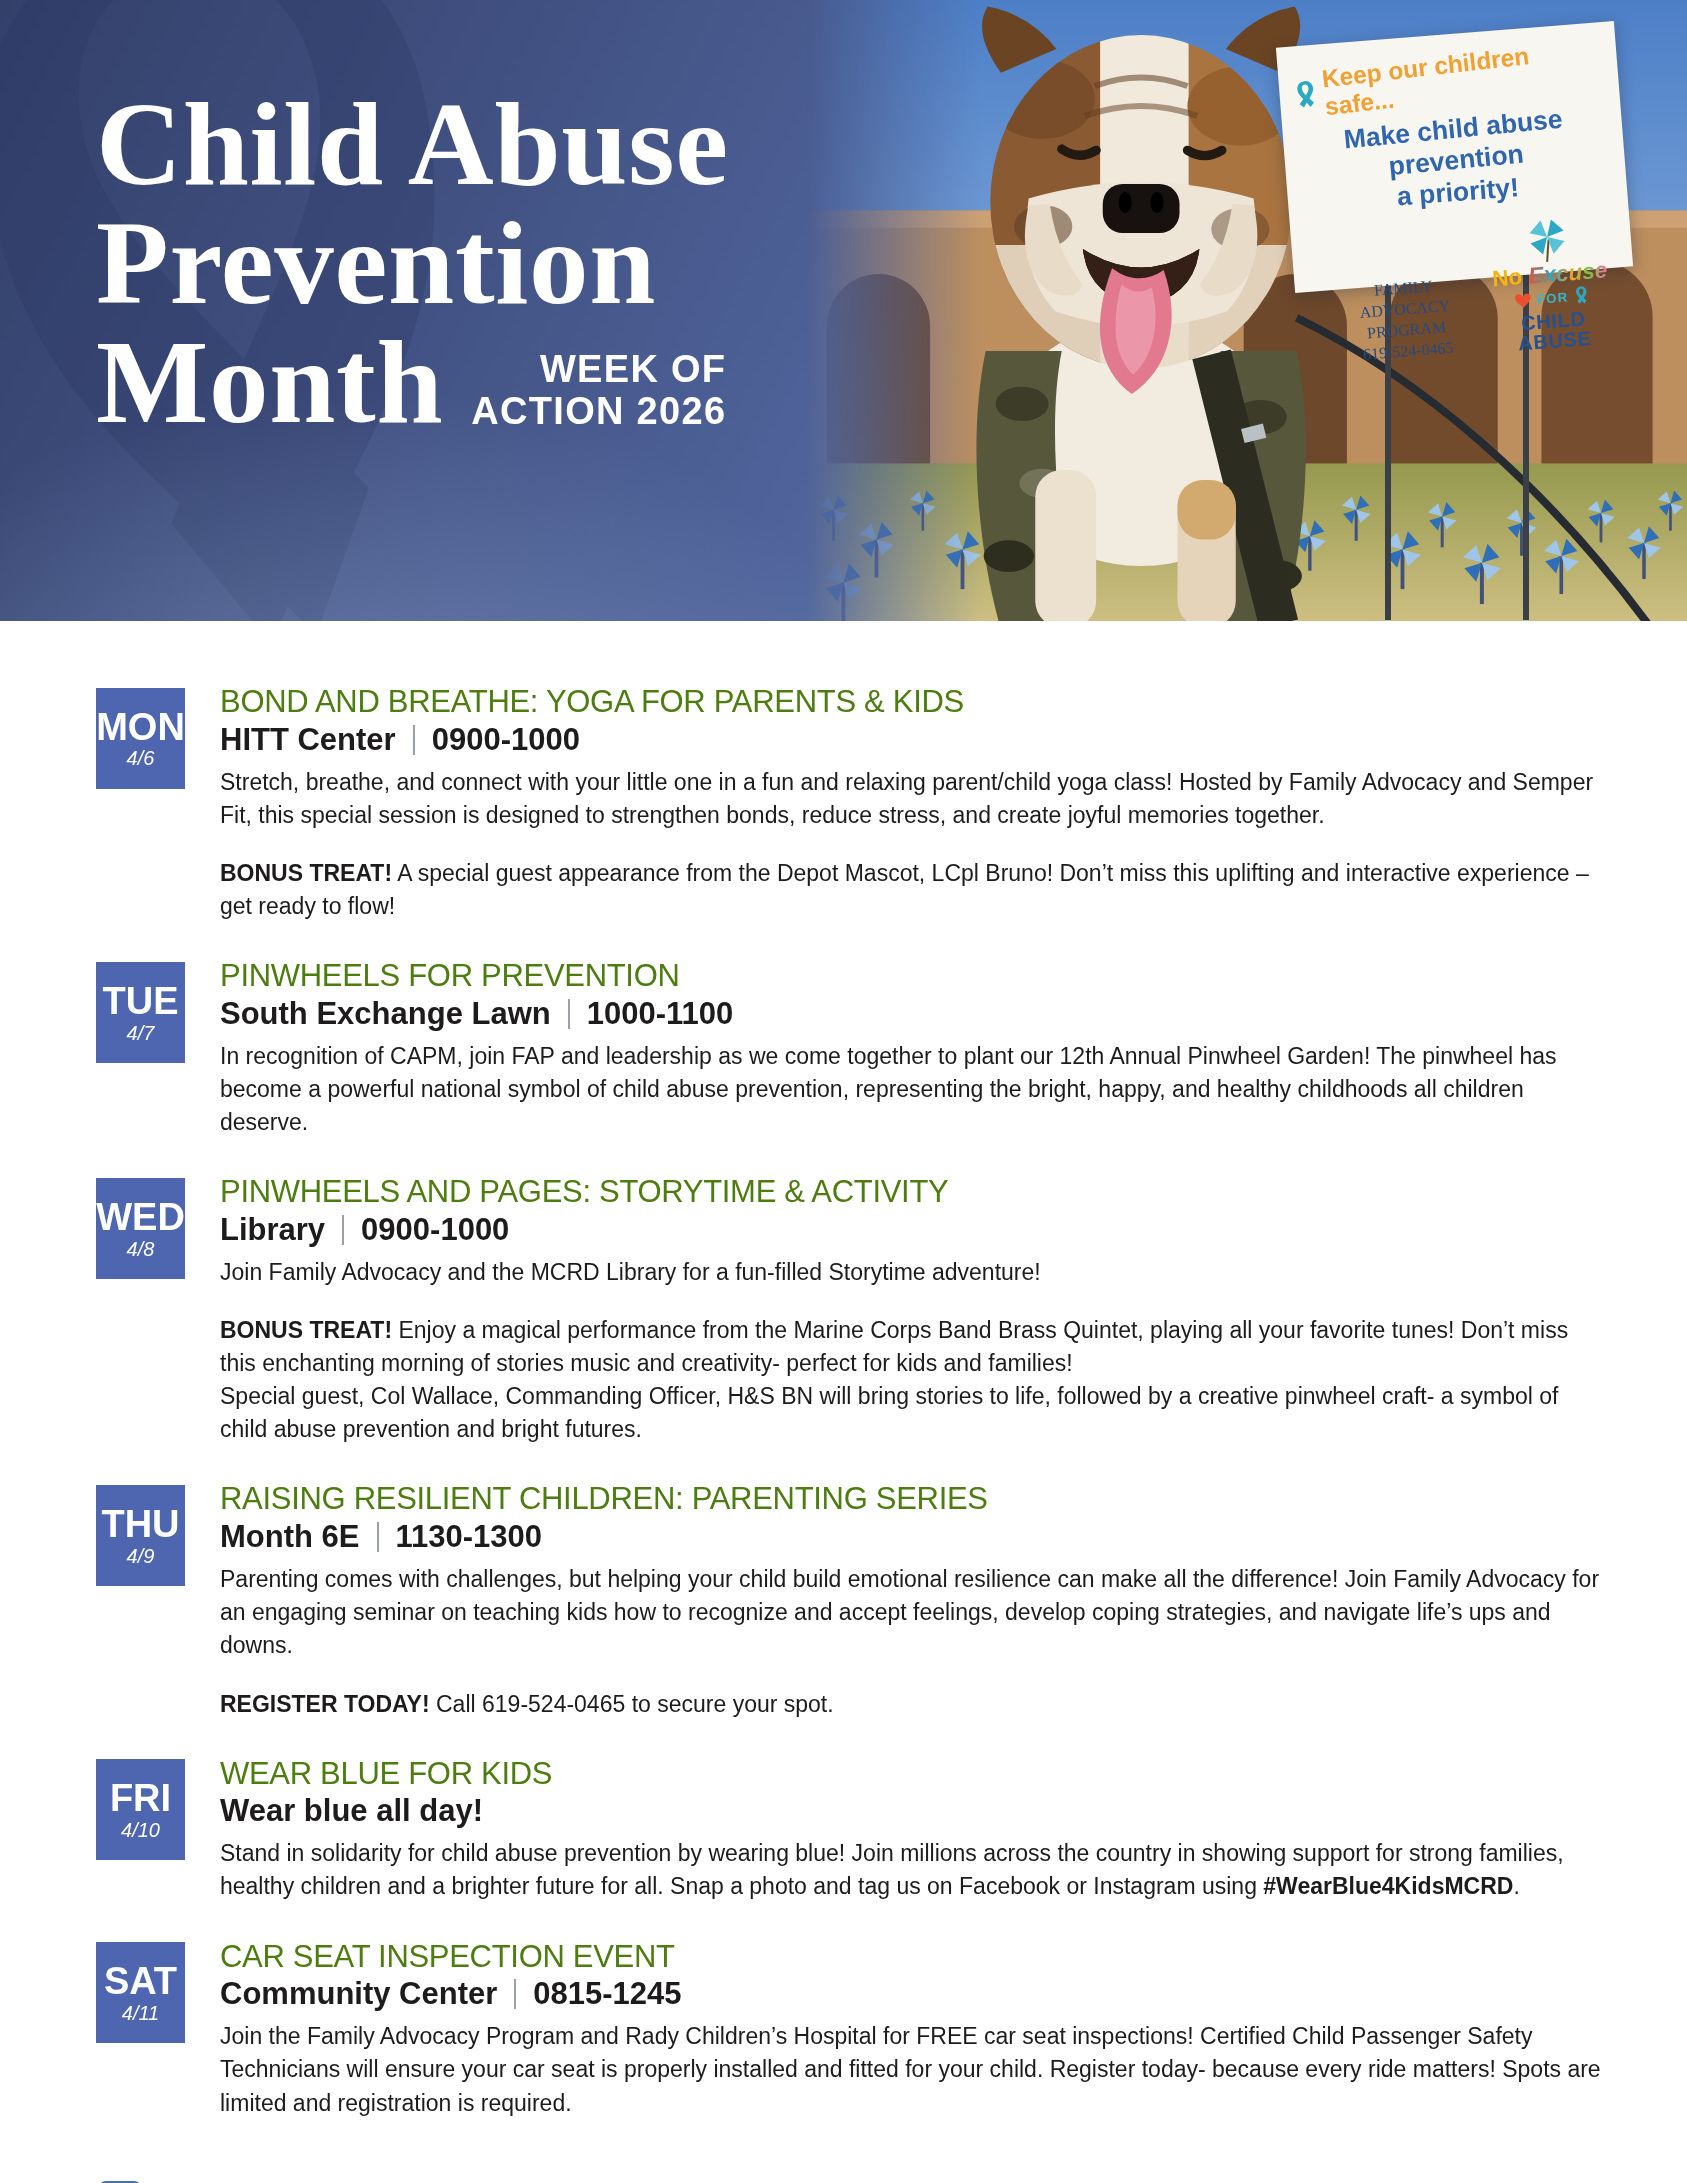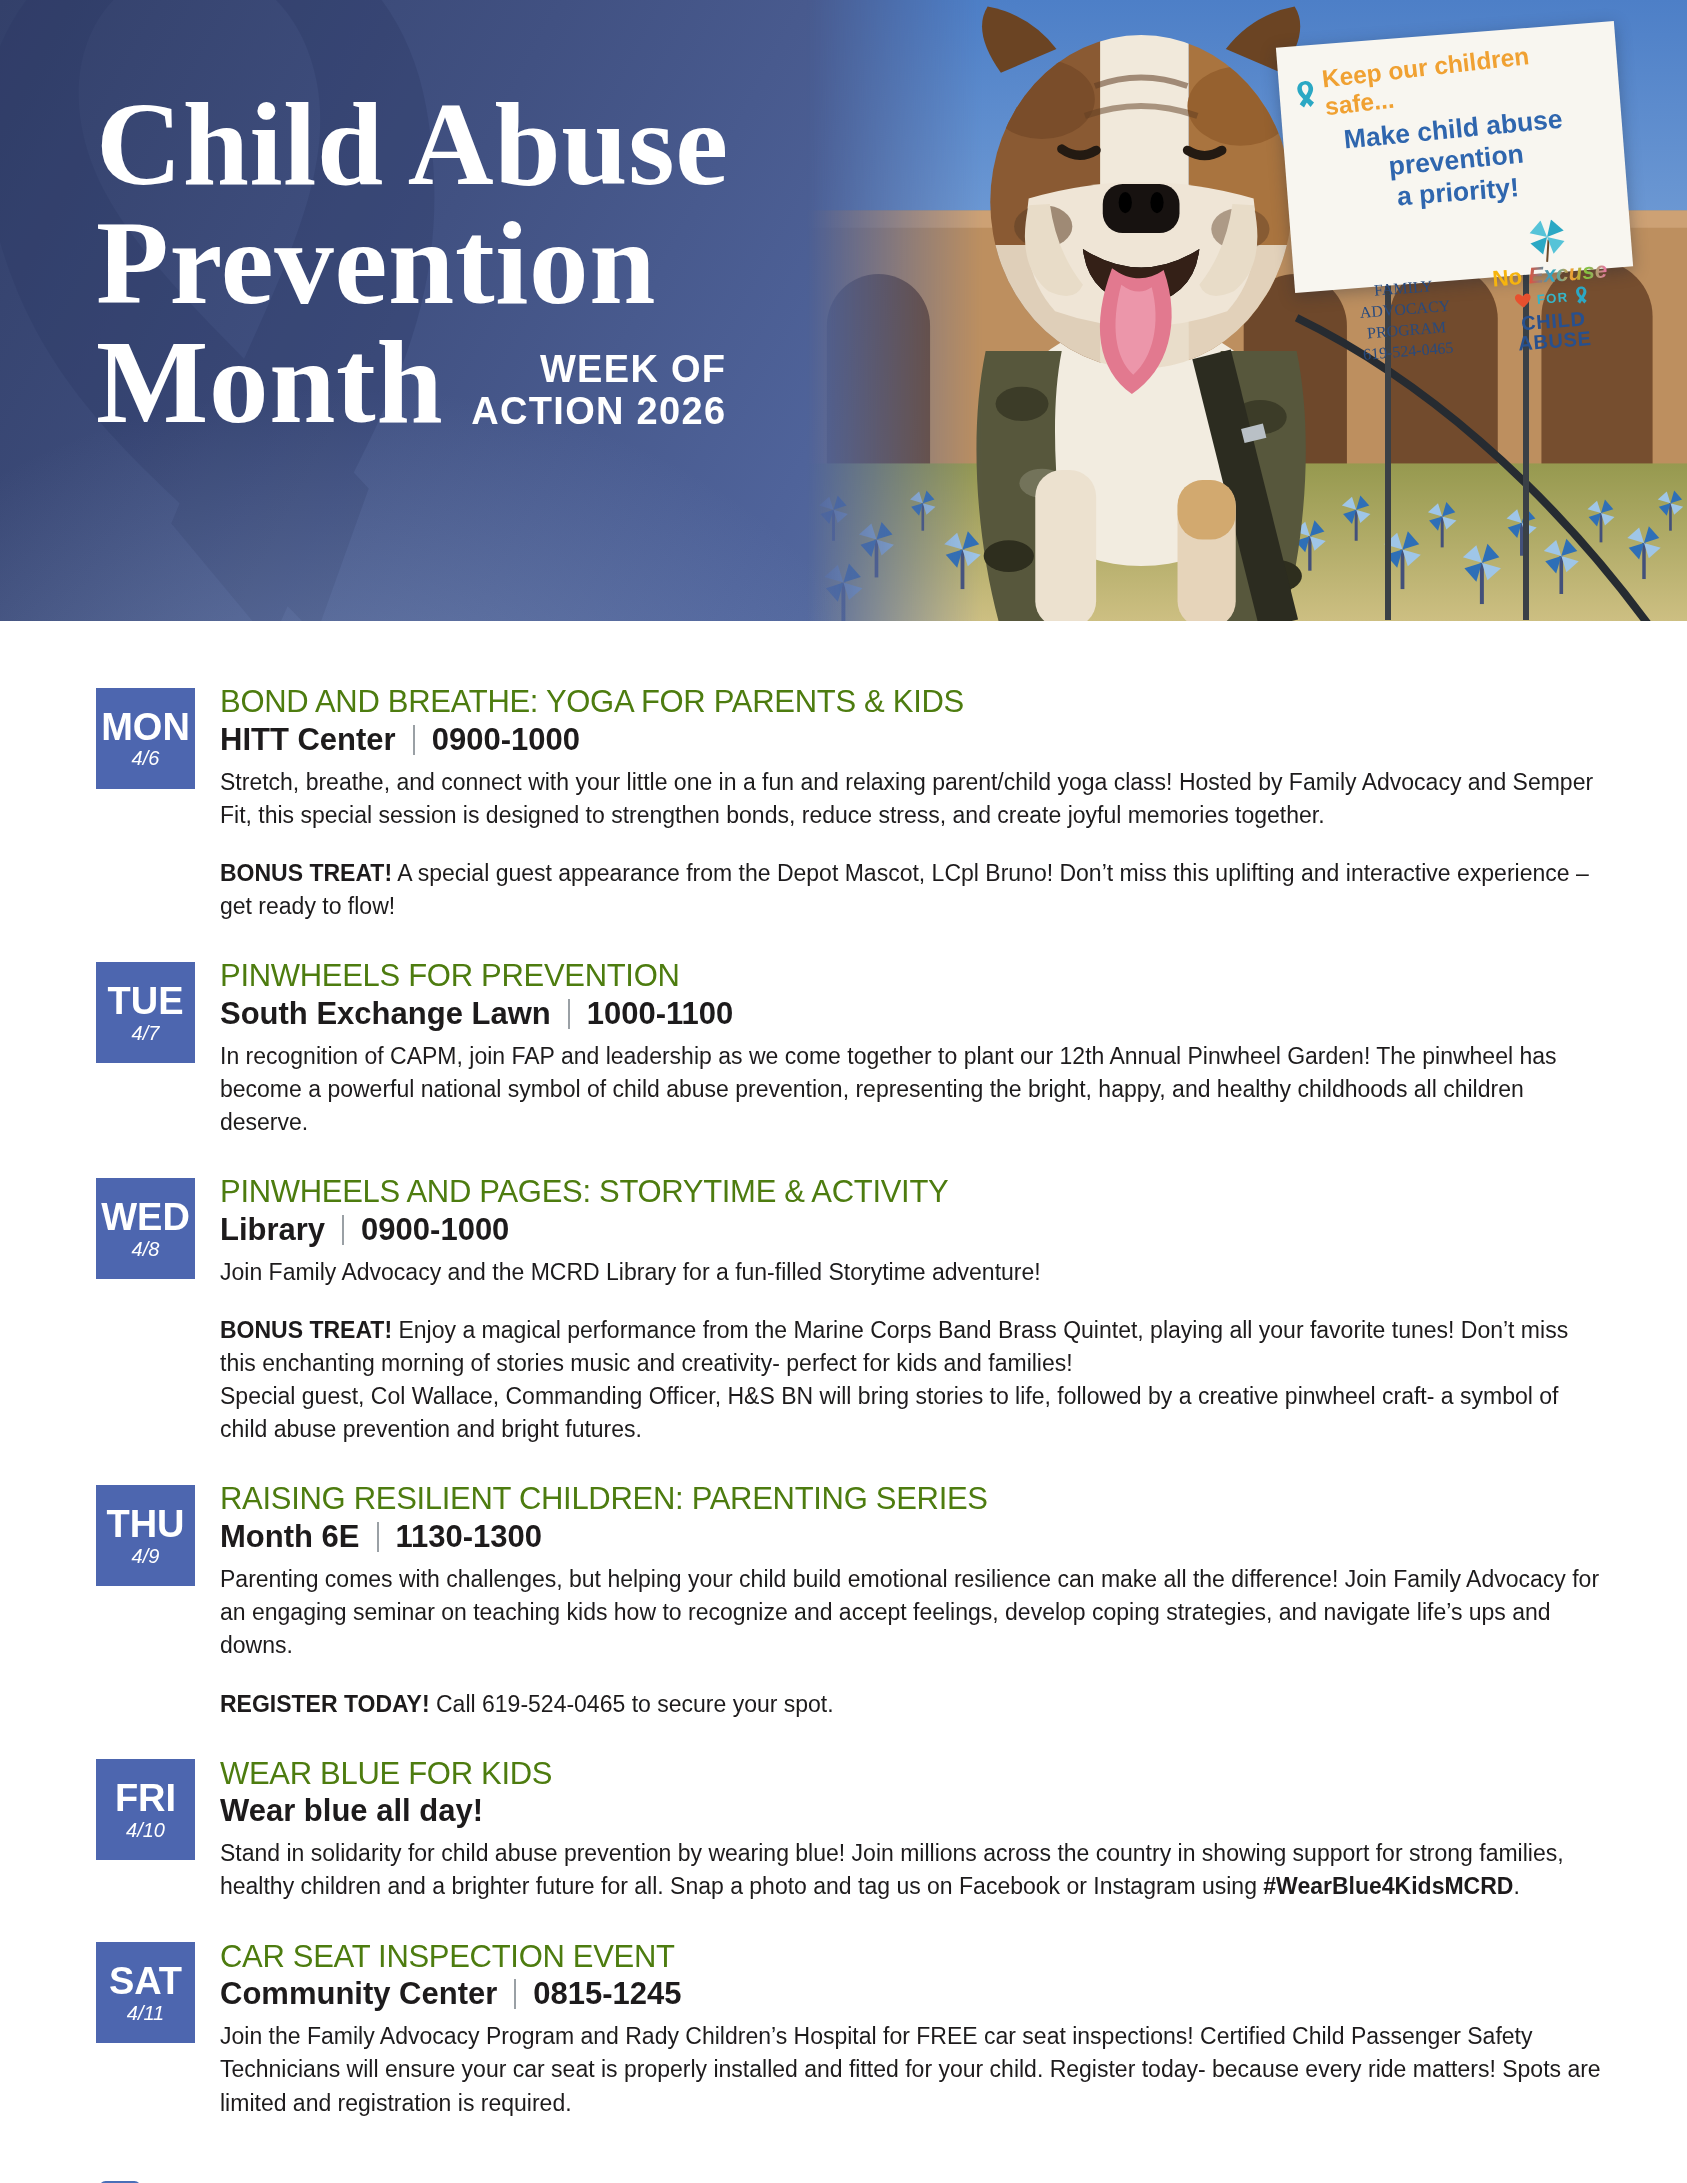--- a/index.html
+++ b/index.html
@@ -39,21 +39,21 @@
     -webkit-background-clip:text; background-clip:text; color:transparent; font-style:italic; }
   .ne-row2 { display:flex; align-items:center; justify-content:center; gap:5.3px; margin:1.3px 0; }
   .ne-for { color:#35b6c9; font-weight:bold; font-size:13.2px; letter-spacing:1.3px; }
   .ne-row3 { color:#27508f; font-weight:bold; font-size:20px; letter-spacing:0.7px; line-height:1; }
   .sign-posts { position:absolute; top:263px; right:111px; width:218px; height:357px; }
   .post { position:absolute; top:0; width:6px; height:357px; background:#3a4046; }
 
   
   .events { padding:64px 86px 0 96px; }
   .event { display:grid; grid-template-columns:99px 1fr; column-gap:25px; margin-bottom:36px; }
-  .day-badge { width:99px; height:101px; background:#4d66af; color:#fff; display:flex; flex-direction:column;
+  .day-badge { width:89px; height:101px; background:#4d66af; color:#fff; display:flex; flex-direction:column;
     align-items:center; justify-content:center; gap:2.6px; margin-top:2.6px; }
   .day-abbrev { font-size:38px; font-weight:bold; line-height:1; }
   .day-date { font-size:20px; line-height:1;font-style:italic; }
   .event-title { color:#4d7c0f; font-weight:normal; font-size:31px; letter-spacing:-0.3px; line-height:1.12; }
   .event-meta { display:flex; align-items:center; margin-top:2px; font-weight:bold; font-size:31px; color:#1d1b1c; }
   .meta-divider { width:2px; height:30px; background:#9aa0a5; margin:0 17px; }
   .event-body { margin-top:8px; font-size:23px; line-height:1.44; color:#1d1b1c; max-width:1383px; }
   .event-body .lead { font-weight:bold; }
   .bonus { margin-top:25px; }
 

